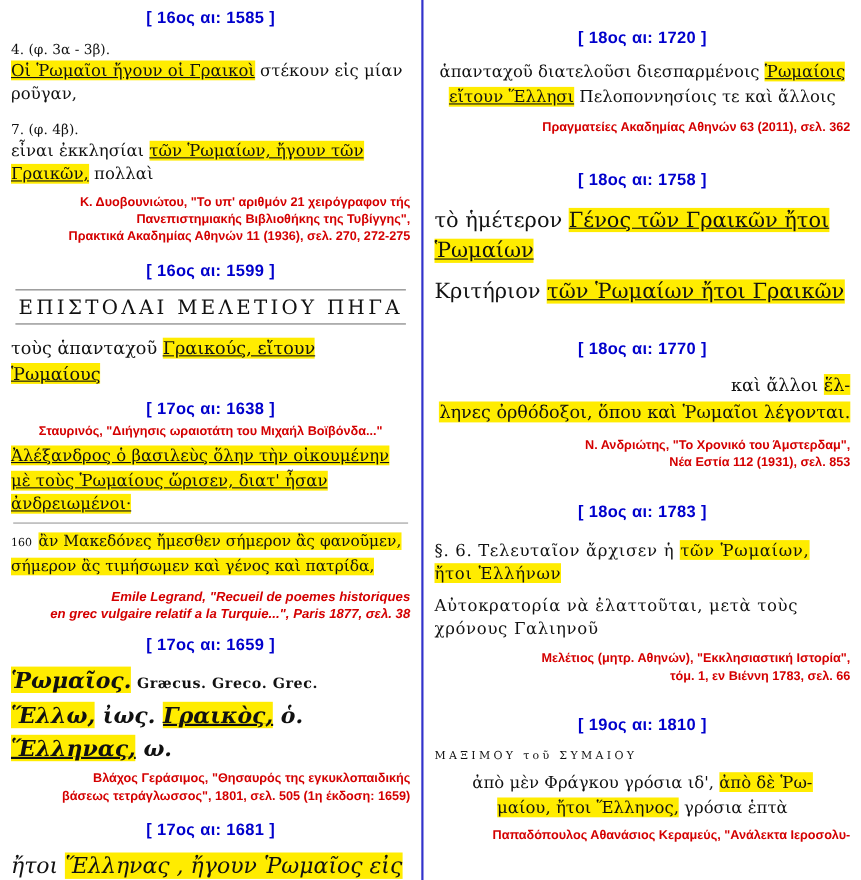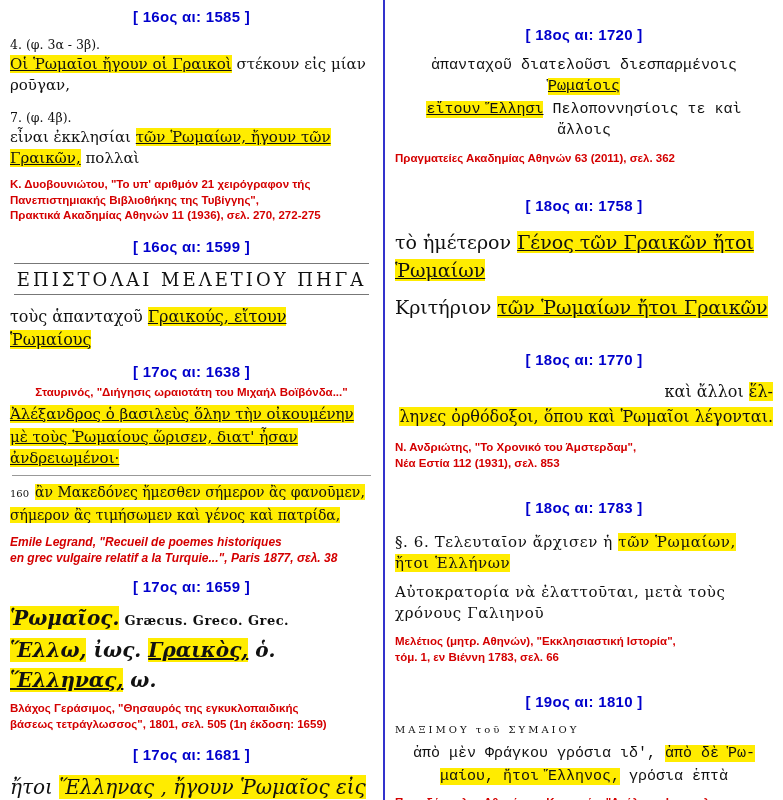--- a/index.html
+++ b/index.html
@@ -21,21 +21,21 @@
   .divider{flex:0 0 2px;background:var(--divider-blue);}
 
   .century{
     font-family:"Liberation Sans","DejaVu Sans",sans-serif;
     font-weight:700;font-size:15px;color:var(--header-blue);
     text-align:center;letter-spacing:.3px;
   }
   .cit{
     font-family:"Liberation Sans","DejaVu Sans",sans-serif;
     font-weight:700;font-size:11.5px;color:var(--citation-red);
-    text-align:left;line-height:1.35;
+    text-align:right;line-height:1.35;
   }
   .cit.it{font-style:italic;font-size:12px;}
   .redsrc{
     font-family:"Liberation Sans","DejaVu Sans",sans-serif;
     font-weight:700;font-size:11.5px;color:var(--citation-red);
     text-align:center;
   }
   .hl{background:var(--highlight-yellow);}
   .ul{text-decoration:underline;}
   p{margin:0;}
@@ -48,21 +48,21 @@
   .book-banner{
     border-top:1px solid #777;border-bottom:1px solid #777;
     text-align:center;font-size:18px;letter-spacing:3px;
     padding:5px 0 4px;margin-left:4px;margin-right:4px;
   }
   .rule{border-top:1px solid #999;margin:6px 2px;}
   .dict{font-size:20px;line-height:1.5;font-style:italic;font-weight:700;}
   .dict .latin{font-size:13px;font-style:normal;font-weight:700;letter-spacing:.5px;}
   .script{font-size:20px;line-height:1.45;font-style:italic;}
   .caps-title{font-size:10px;letter-spacing:3px;text-align:left;}
-  .center{text-align:center;font-family:Liberation Mono, monospace;}
+  .center{text-align:center;}
   .right{text-align:right;}
   .spaced{letter-spacing:.6px;}
   .mt2{margin-top:2px;}.mt6{margin-top:6px;}
   .mt8{margin-top:8px;}.mt10{margin-top:10px;}.mt12{margin-top:12px;}
   .mt14{margin-top:14px;}.mt16{margin-top:16px;}
   .mt24{margin-top:24px;}.mt28{margin-top:28px;}.mt30{margin-top:30px;}
 </style>
 </head>
 <body>
 

